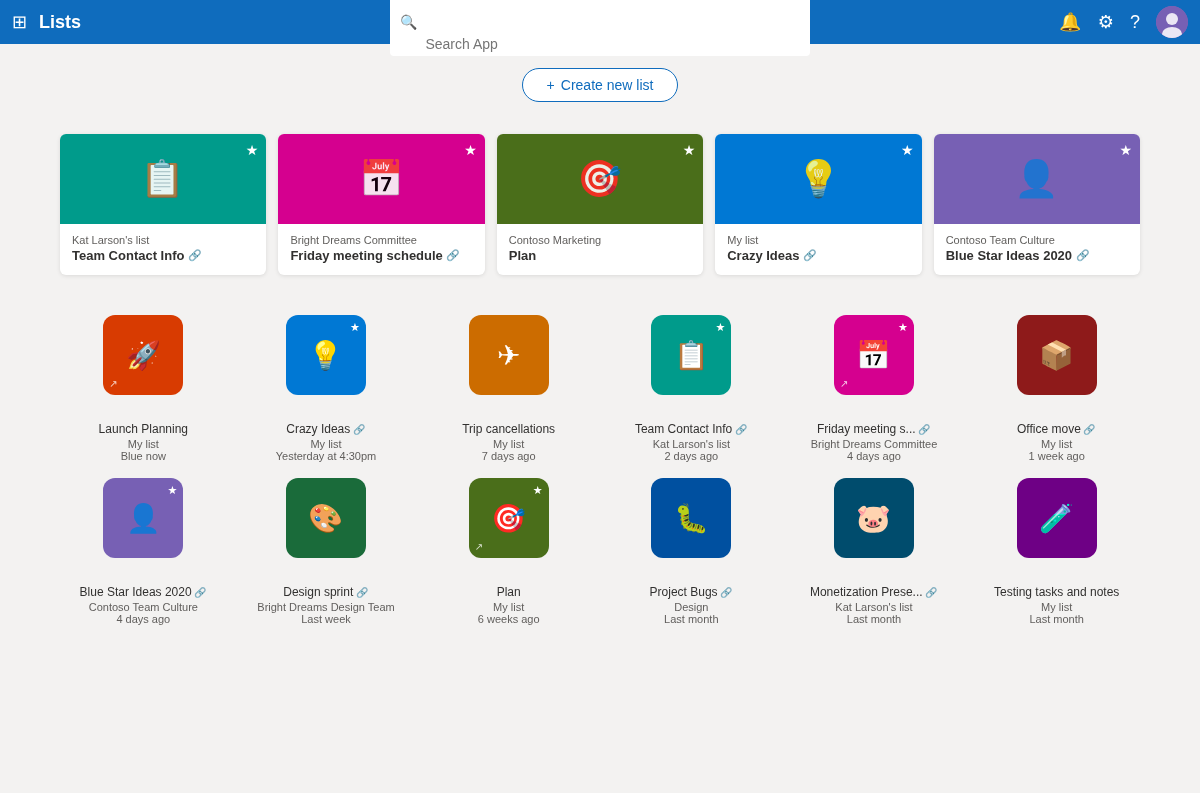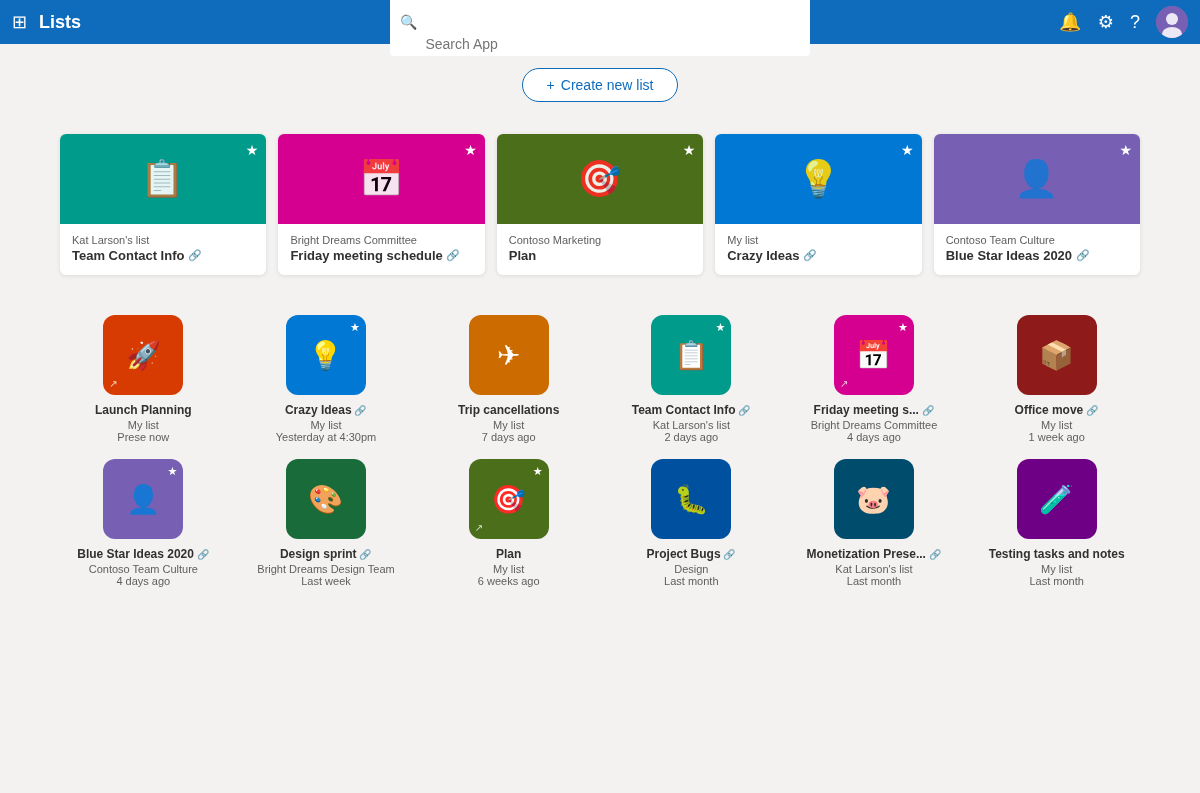--- a/index.html
+++ b/index.html
@@ -162,21 +162,21 @@
       color: white;
       font-size: 11px;
     }
     .recent-icon-wrap .trend-icon {
       position: absolute;
       bottom: 6px;
       left: 6px;
       font-size: 10px;
       color: rgba(255,255,255,0.8);
     }
-    .recent-name { font-size: 12px; font-weight: 700; color: #323130; margin-bottom: 2px; display: flex; align-items: center; gap: 3px; justify-content: center; }
+    .recent-name { font-size: 12px; font-weight: 400; color: #323130; margin-bottom: 2px; display: flex; align-items: center; gap: 3px; justify-content: center; margin-top: 19px; }
     .recent-list-name { font-size: 11px; color: #605e5c; }
     .recent-time { font-size: 11px; color: #605e5c; }
   </style>
 </head>
 <body>
 
 <nav class="topnav">
   <span class="nav-grid-icon">⊞</span>
   <span class="nav-title">Lists</span>
 
@@ -283,21 +283,21 @@
     <div class="recent-icon-wrap" style="background:#d83b01;">
       <span style="font-size:28px;">🚀</span>
 
       <span class="trend-icon">↗</span>
     </div>
     <div class="recent-name">
       Launch Planning
       
     </div>
     <div class="recent-list-name">My list</div>
-    <div class="recent-time">Prese now</div>
+    <div class="recent-time">Blue now</div>
   </div>
       <div class="recent-item">
     <div class="recent-icon-wrap" style="background:#0078d4;">
       <span style="font-size:28px;">💡</span>
       <span class="star-badge">★</span>
 
     </div>
     <div class="recent-name">
       Crazy Ideas
       <span style="font-size:10px;color:#605e5c;">🔗</span>

